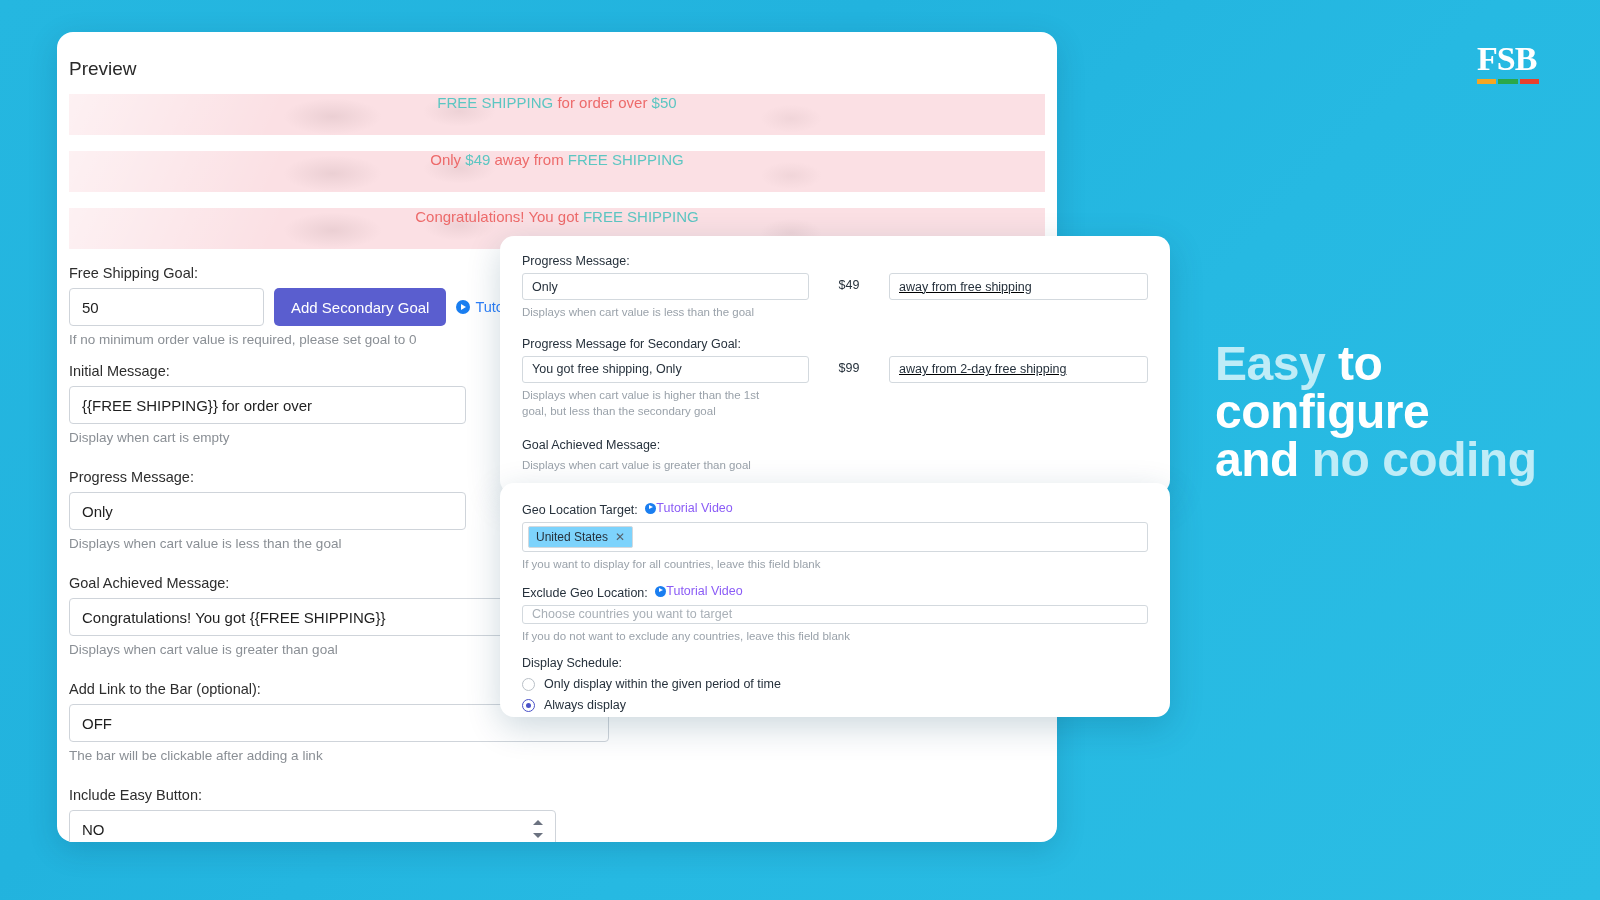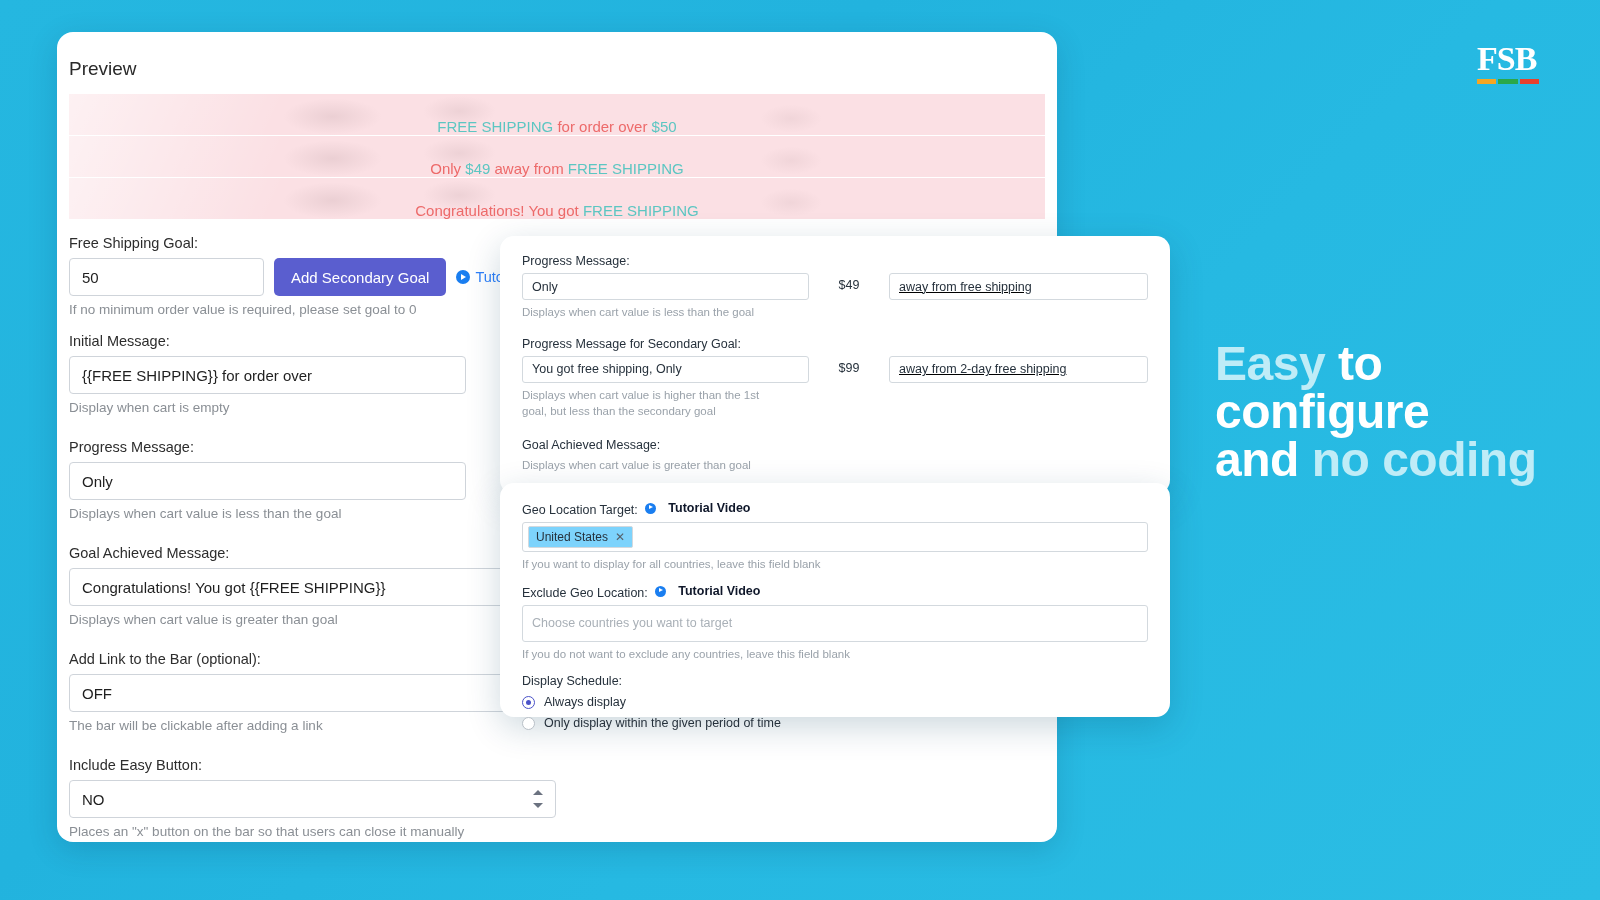--- a/index.html
+++ b/index.html
@@ -33,22 +33,22 @@
     overflow: hidden;
   }
   #preview-title {
     font-size: 19px; color: #2a2a2a; margin: 6px 0 14px 12px;
     padding-left: 0;
   }
   .pad { padding-left: 12px; padding-right: 12px; }
 
   
   .banner {
-    height: 41px; margin-bottom: 1px;
-    display: flex; align-items: flex-end; justify-content: center;
+    height: 41px; margin-bottom: 16px;
+    display: flex; align-items: flex-start; justify-content: center;
     font-size: 15px; position: relative; overflow: hidden;
     background:
       linear-gradient(115deg, rgba(255,255,255,.55) 0%, rgba(255,255,255,0) 22%),
       radial-gradient(ellipse 70px 26px at 27% 55%, rgba(170,140,145,.20), rgba(170,140,145,0) 70%),
       radial-gradient(ellipse 52px 22px at 40% 42%, rgba(170,140,145,.17), rgba(170,140,145,0) 70%),
       radial-gradient(ellipse 44px 20px at 74% 60%, rgba(170,140,145,.13), rgba(170,140,145,0) 70%),
       #fbe0e4;
   }
   .banner .t { color: #ed6a6a; white-space: pre; }
   .banner .hl { color: #5cc6c2; white-space: pre; }
@@ -113,21 +113,21 @@
   .inp2.ph { color: #a9b0b7; }
   .hint2 { font-size: 11.5px; color: #9aa2aa; margin-top: 4px; line-height: 1.45; }
   .mgrid { display: flex; align-items: flex-start; }
   .mgrid .c1 { width: 287px; flex: none; }
   .mgrid .c2 {
     width: 80px; flex: none; text-align: center;
     font-size: 12.5px; color: #26313c; padding-top: 24px;
   }
   .mgrid .c3 { flex: 1; padding-top: 19px; text-decoration: underline; }
 
-  .tutorial2 { display: inline-flex; align-items: center; gap: 12px; color: #0f172a; font-size: 12.5px; font-weight: bold; }
+  .tutorial2 { display: inline-flex; align-items: center; gap: 0; color: #8b5cf6; font-size: 12.5px; }
   .play2 { width: 11px; height: 11px; border-radius: 50%; background: #1a7ef0; position: relative; flex: none; }
   .play2::after {
     content: ""; position: absolute; left: 4px; top: 2.8px;
     border-left: 4px solid #fff;
     border-top: 2.7px solid transparent; border-bottom: 2.7px solid transparent;
   }
   .tagbox {
     min-height: 29px; border: 1px solid #d3d9de; border-radius: 3px;
     display: flex; align-items: center; padding: 3px 5px;
   }
@@ -299,33 +299,33 @@
   </div>
 
   <div style="margin-top:12px;">
     <div class="f2label">
       <span>Exclude Geo Location:</span>
       <span class="tutorial2" style="margin-left:4px;">
         <span class="play2"></span>
         <span>Tutorial Video</span>
       </span>
     </div>
-    <div class="inp2 ph" style="height:37px;">Choose countries you want to target</div>
+    <div class="inp2 ph" style="height:19px;">Choose countries you want to target</div>
     <div class="hint2">If you do not want to exclude any countries, leave this field blank</div>
   </div>
 
   <div style="margin-top:12px;">
     <div class="f2label">Display Schedule:</div>
     <div class="radio-row">
+      <span class="radio"></span>
+      <span class="radio-label">Only display within the given period of time</span>
+    </div>
+    <div class="radio-row">
       <span class="radio on"></span>
       <span class="radio-label">Always display</span>
-    </div>
-    <div class="radio-row">
-      <span class="radio"></span>
-      <span class="radio-label">Only display within the given period of time</span>
     </div>
   </div>
 
 </div>
 
 <div id="tagline">
   <span class="c">Easy</span><span class="w"> to</span><br>
   <span class="w">configure</span><br>
   <span class="w">and </span><span class="c">no coding</span><br>
   <span class="c"></span>

